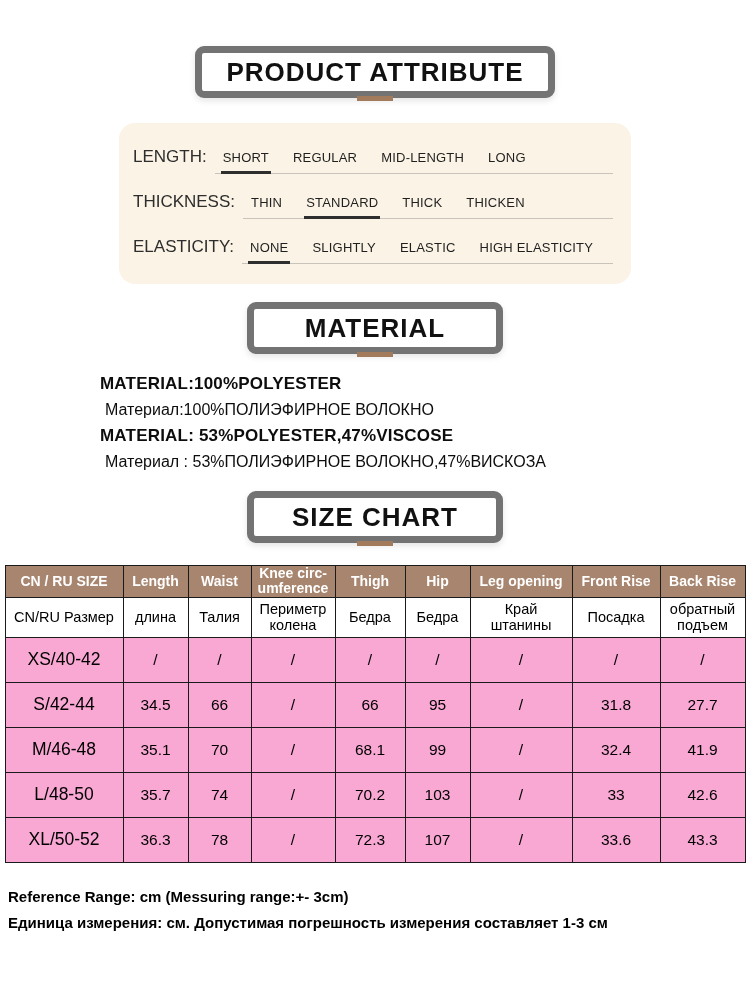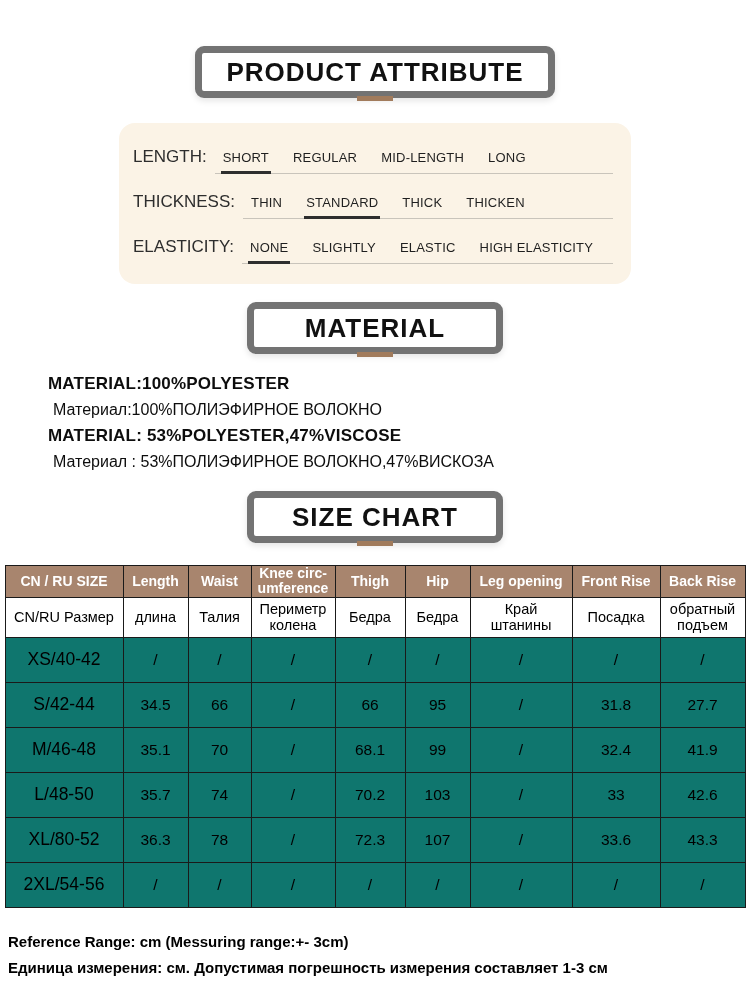--- a/index.html
+++ b/index.html
@@ -73,21 +73,21 @@
   .attr-option.selected::after {
     content: "";
     position: absolute;
     left: -2px; right: -2px;
     bottom: -9px;
     height: 3px;
     background: #2e2e2e;
   }
 
   
-  .material-lines { margin: 17px 0 0 48px; }
+  .material-lines { margin: 17px 0 0 100px; }
   .material-line { margin-bottom: 7px; color: #0d0d0d; }
   .material-line.en { font-size: 17px; font-weight: bold; letter-spacing: 0.2px; }
   .material-line.ru { font-size: 16px; margin-left: 5px; }
 
   
   table.size-chart {
     width: 740px;
     margin: 19px auto 0;
     border-collapse: collapse;
     table-layout: fixed;
@@ -112,21 +112,21 @@
     color: #000000;
     font-size: 14.5px;
     font-weight: normal;
     height: 40px;
     line-height: 1.15;
     white-space: pre-line;
   }
   .size-chart tbody td {
     height: 45px;
     font-size: 15.5px;
-    background: #0f766e;
+    background: #f9a8d4;
     color: #000;
   }
   .size-chart tbody td.size { font-size: 17.5px; }
 
   
   .notes { margin: 25px 0 0 8px; }
   .note { font-size: 15px; font-weight: bold; color: #000; margin-bottom: 9px; }
 </style>
 </head>
 <body>
@@ -275,40 +275,29 @@
             <td>35.7</td>
             <td>74</td>
             <td>/</td>
             <td>70.2</td>
             <td>103</td>
             <td>/</td>
             <td>33</td>
             <td>42.6</td>
           </tr>
           <tr>
-            <td class="size">XL/80-52</td>
+            <td class="size">XL/50-52</td>
             <td>36.3</td>
             <td>78</td>
             <td>/</td>
             <td>72.3</td>
             <td>107</td>
             <td>/</td>
             <td>33.6</td>
             <td>43.3</td>
-          </tr>
-          <tr>
-            <td class="size">2XL/54-56</td>
-            <td>/</td>
-            <td>/</td>
-            <td>/</td>
-            <td>/</td>
-            <td>/</td>
-            <td>/</td>
-            <td>/</td>
-            <td>/</td>
           </tr>
         </tbody>
     </table>
 
     <div class="notes" id="notes">
         <div class="note">Reference Range: cm (Messuring range:+- 3cm)</div>
         <div class="note">Единица измерения: см. Допустимая погрешность измерения составляет 1-3 см</div>
       </div>
   </section>
 

